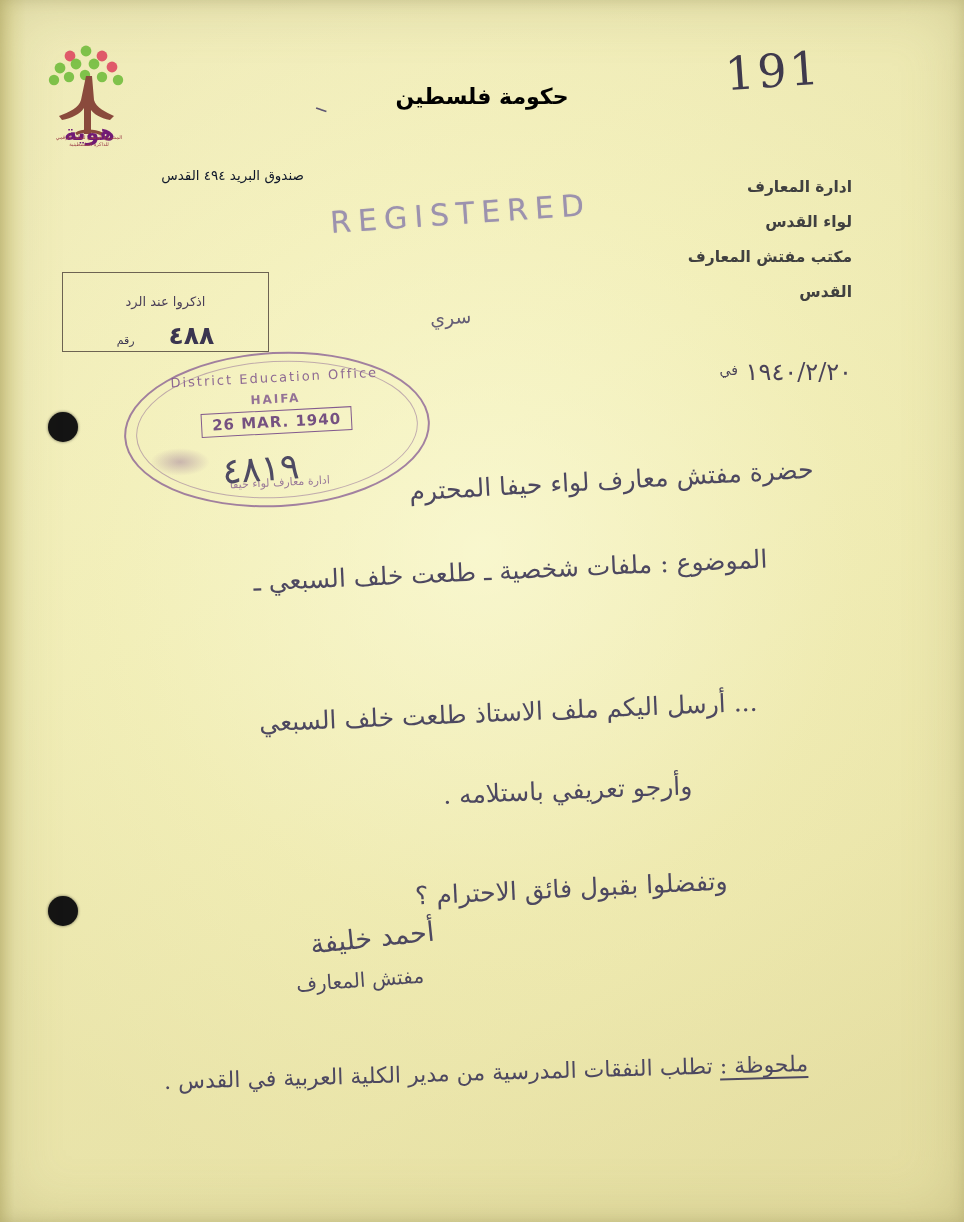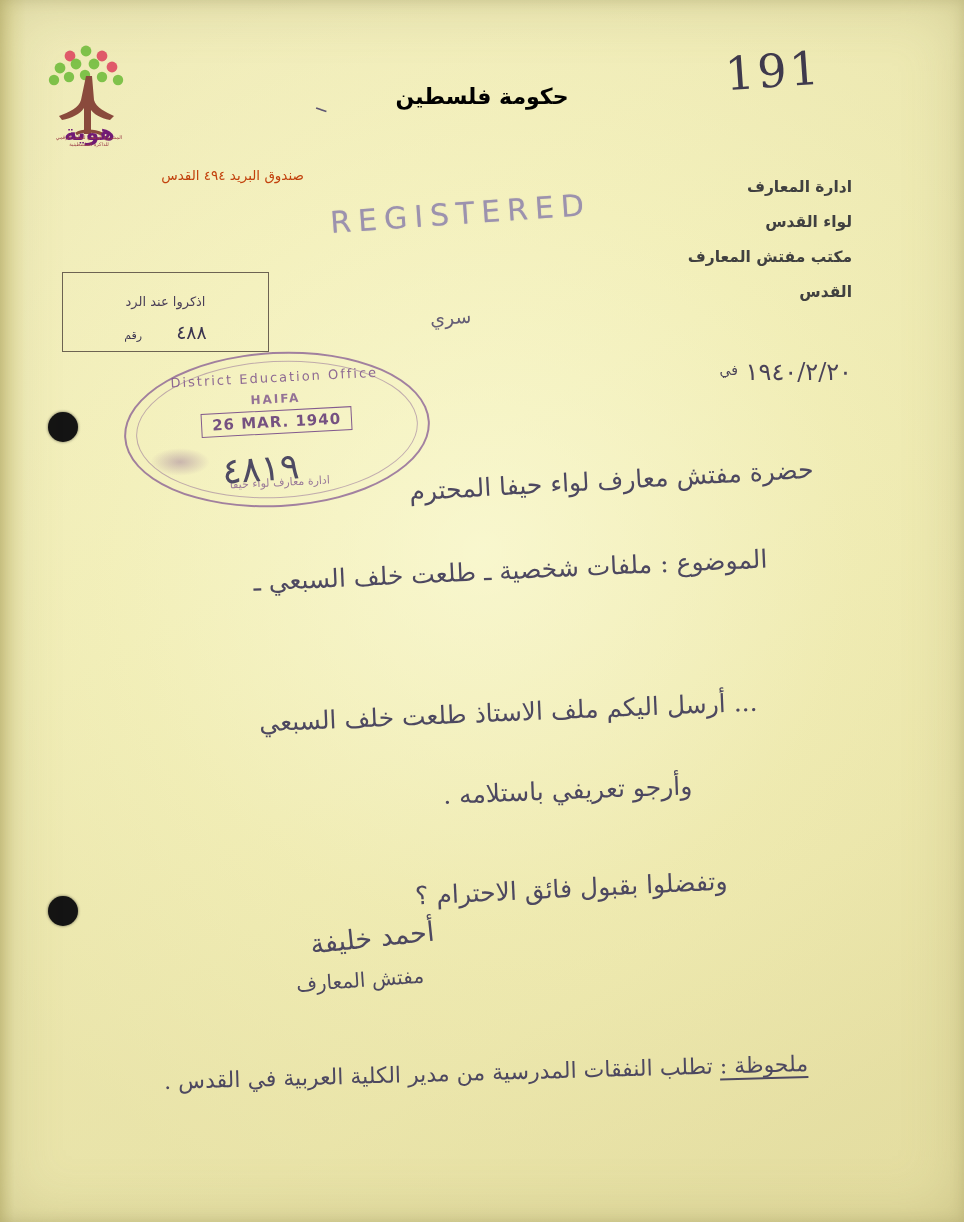--- a/index.html
+++ b/index.html
@@ -84,21 +84,21 @@
   
   .lh-left {
     position: absolute;
     right: 660px;
     top: 162px;
     width: 245px;
     text-align: right;
     direction: rtl;
     font-size: 13.5px;
     line-height: 2.0;
-    color: #c2410c;
+    color: #0f172a;
     font-family: "DejaVu Sans", sans-serif;
   }
   .lh-left div { white-space: nowrap; }
 
   .reply-box {
     position: absolute;
     left: 62px;
     top: 272px;
     width: 205px;
     height: 78px;
@@ -114,21 +114,21 @@
   .reply-box .rb-num {
     margin-top: 12px;
     display: flex;
     justify-content: center;
     align-items: baseline;
     gap: 34px;
     font-size: 16px;
     color: #3b3550;
   }
   .rb-ref { font-size: 11px; }
-  .rb-val { font-size: 19px; letter-spacing: 2px; }
+  .rb-val { font-size: 25px; letter-spacing: 2px; font-weight: bold; }
 
   
   .gov-title {
     position: absolute;
     left: 0;
     right: 0;
     top: 84px;
     text-align: center;
     font-size: 22px;
     font-weight: bold;

